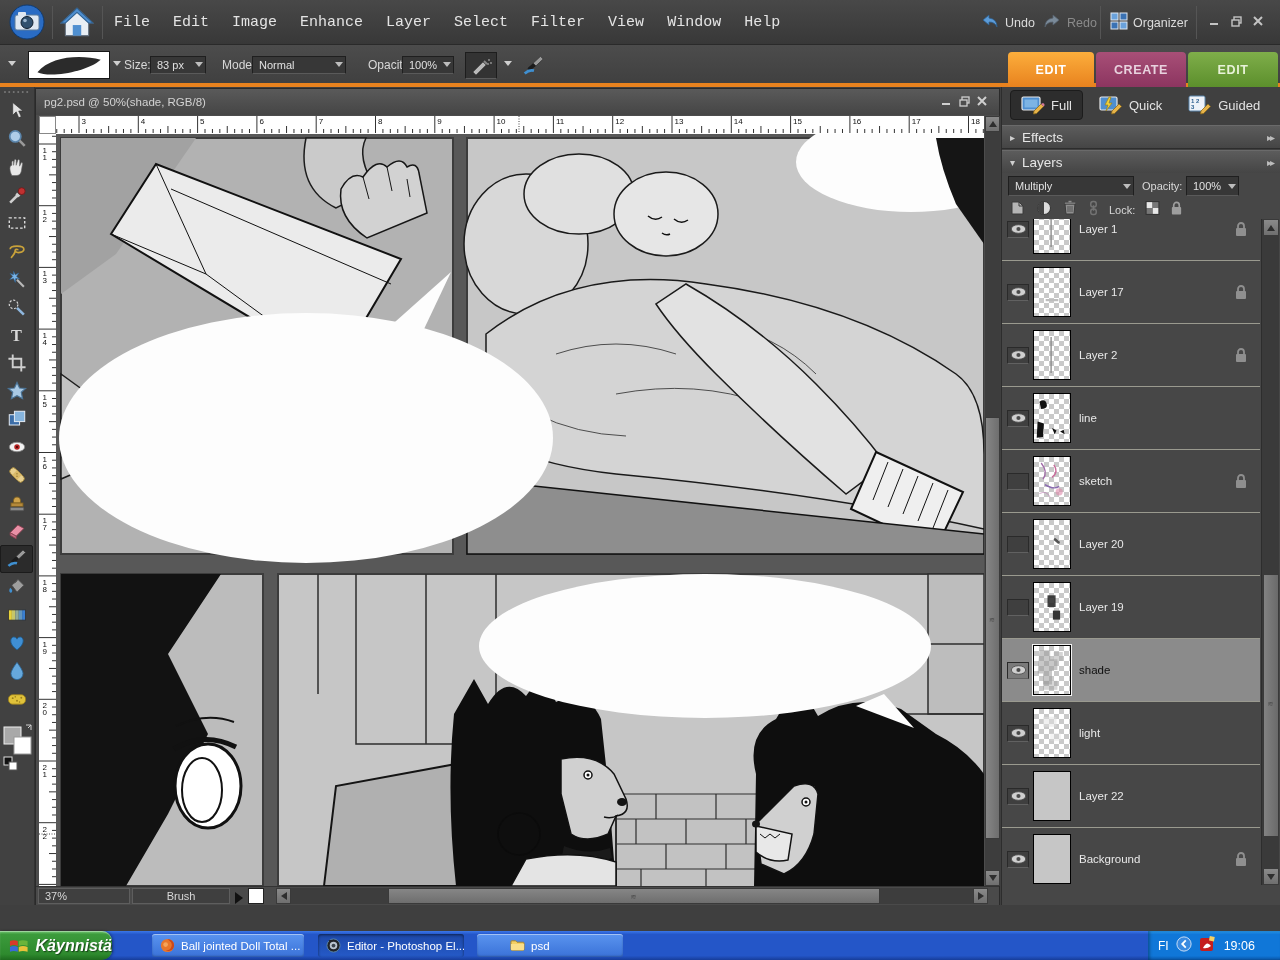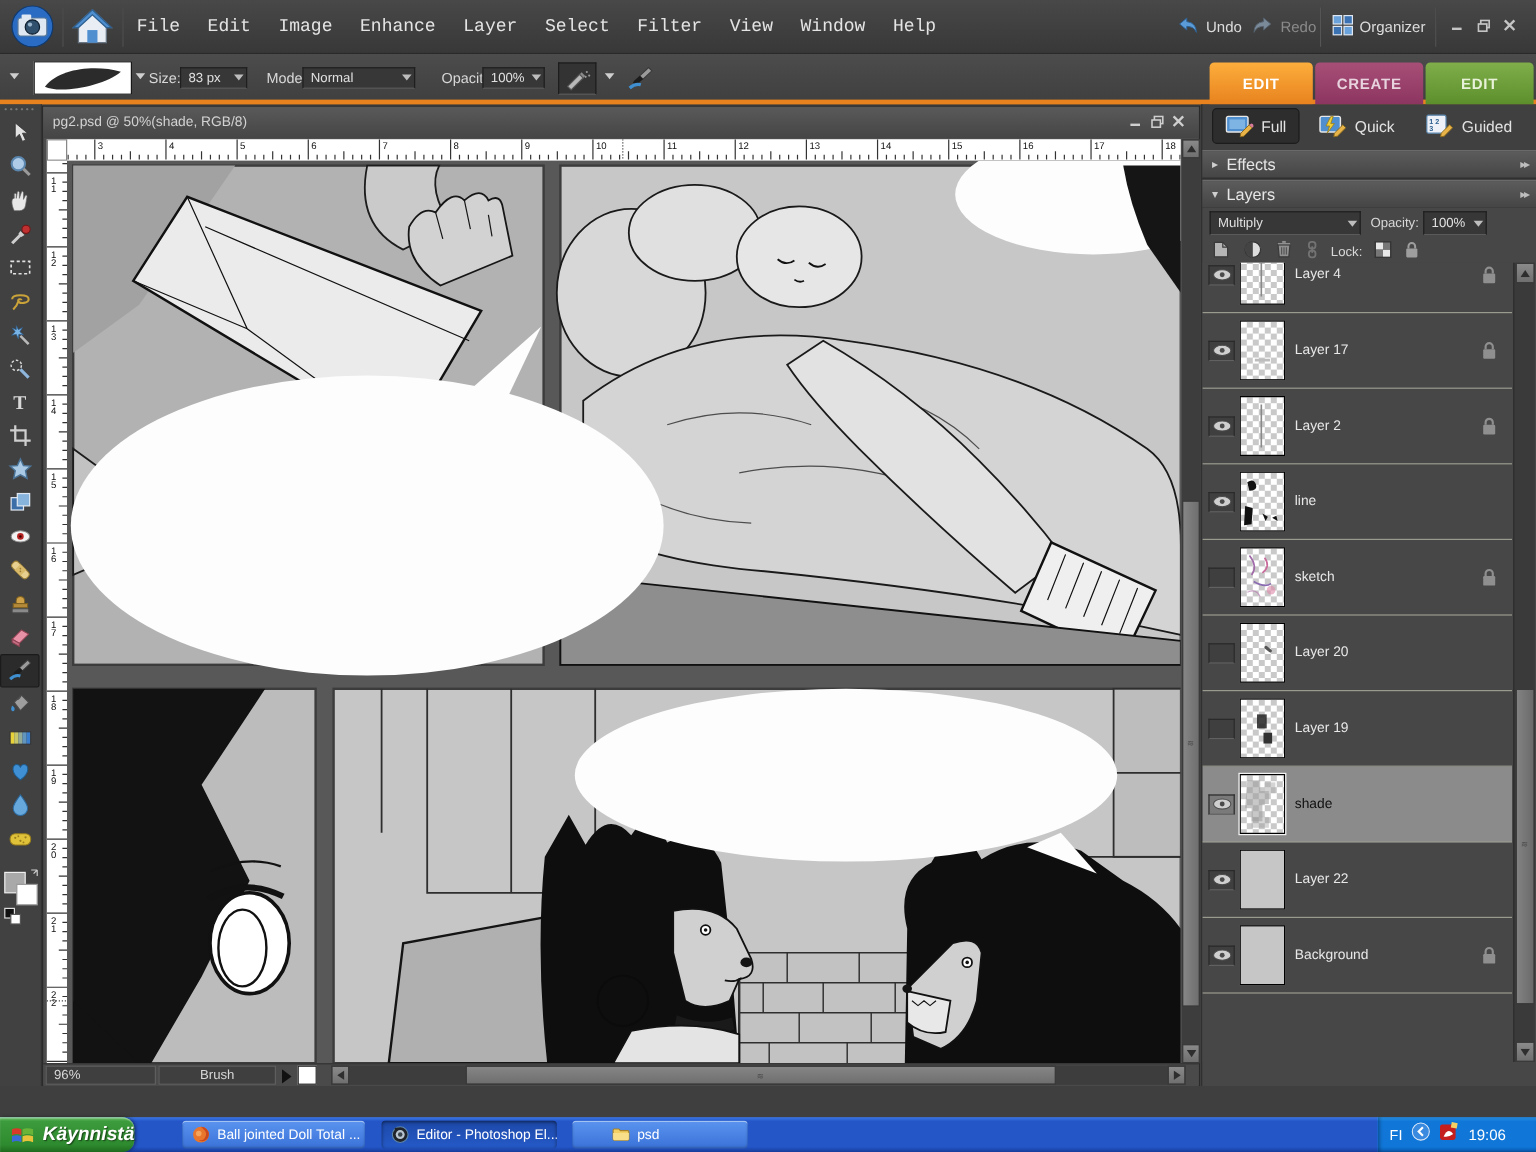--- a/index.html
+++ b/index.html
@@ -856,21 +856,21 @@
         </div>
       <div class="sb-btn" style="top:754px">
           <svg width="8" height="6" viewBox="0 0 8 6">
             <path d="M4,6 L0,0 H8 Z" fill="#2e2e2e"></path>
           </svg>
         </div>
     </div>
 
     <div id="doc-status">
       <div class="status-field" style="left:2px; width:92px; padding-left:6px">
-          <span>96%</span>
+          <span>37%</span>
         </div>
       <div class="status-field" style="left:96px; width:98px; justify-content:center">
           <span>Brush</span>
         </div>
       <div style="position:absolute; left:199px; top:3px"><svg width="8" height="12" viewBox="0 0 8 12">
             <path d="M0,0 L8,6 L0,12 Z" fill="#111"></path>
           </svg></div>
       <div style="position:absolute; left:212px; top:1px; width:16px; height:16px; background:#fff; border:1px solid #222"></div>
       <div id="hscroll">
         <div class="sb-btn" style="left:0">
@@ -989,21 +989,21 @@
               <span style="display:flex">
                 <svg viewBox="0 0 20 14" width="17" height="12">
                   <ellipse cx="10" cy="7" rx="8.5" ry="5" fill="#cfcfcf" stroke="#4a4a4a"></ellipse>
                   <circle cx="10" cy="7" r="2.4" fill="#4a4a4a"></circle>
                 </svg>
               </span>
             </span>
             <span class="layer-thumb checker"><svg viewBox="0 0 40 52">
                 <line x1="19" y1="6" x2="19" y2="46" stroke="#8a8a8a" stroke-width="1.5"></line>
               </svg></span>
-            <span class="layer-name">Layer 4</span>
+            <span class="layer-name">Layer 1</span>
             <span class="layer-lock"><svg viewBox="0 0 14 16" width="14" height="16">
                 <rect x="2" y="7" width="10" height="8" rx="1" fill="#8f8f8f"></rect>
                 <path d="M4,7 V5 a3,3 0 0 1 6,0 V7" fill="none" stroke="#8f8f8f" stroke-width="1.8"></path>
               </svg></span>
           </div>
           <div class="layer-row normal">
             <span class="eye-box">
               <span style="display:flex">
                 <svg viewBox="0 0 20 14" width="17" height="12">
                   <ellipse cx="10" cy="7" rx="8.5" ry="5" fill="#cfcfcf" stroke="#4a4a4a"></ellipse>
@@ -1128,20 +1128,36 @@
           </div>
           <div class="layer-row normal">
             <span class="eye-box">
               <span style="display:flex">
                 <svg viewBox="0 0 20 14" width="17" height="12">
                   <ellipse cx="10" cy="7" rx="8.5" ry="5" fill="#cfcfcf" stroke="#4a4a4a"></ellipse>
                   <circle cx="10" cy="7" r="2.4" fill="#4a4a4a"></circle>
                 </svg>
               </span>
             </span>
+            <span class="layer-thumb checker"><svg viewBox="0 0 40 52">
+                <rect x="10" y="8" width="15" height="11" fill="#e2e2e2" opacity="0.5"></rect>
+                <rect x="18" y="26" width="12" height="9" fill="#dddddd" opacity="0.35"></rect>
+              </svg></span>
+            <span class="layer-name">light</span>
+
+          </div>
+          <div class="layer-row normal">
+            <span class="eye-box">
+              <span style="display:flex">
+                <svg viewBox="0 0 20 14" width="17" height="12">
+                  <ellipse cx="10" cy="7" rx="8.5" ry="5" fill="#cfcfcf" stroke="#4a4a4a"></ellipse>
+                  <circle cx="10" cy="7" r="2.4" fill="#4a4a4a"></circle>
+                </svg>
+              </span>
+            </span>
             <span class="layer-thumb solid"><svg viewBox="0 0 40 52"></svg></span>
             <span class="layer-name">Layer 22</span>
 
           </div>
           <div class="layer-row normal">
             <span class="eye-box">
               <span style="display:flex">
                 <svg viewBox="0 0 20 14" width="17" height="12">
                   <ellipse cx="10" cy="7" rx="8.5" ry="5" fill="#cfcfcf" stroke="#4a4a4a"></ellipse>
                   <circle cx="10" cy="7" r="2.4" fill="#4a4a4a"></circle>

